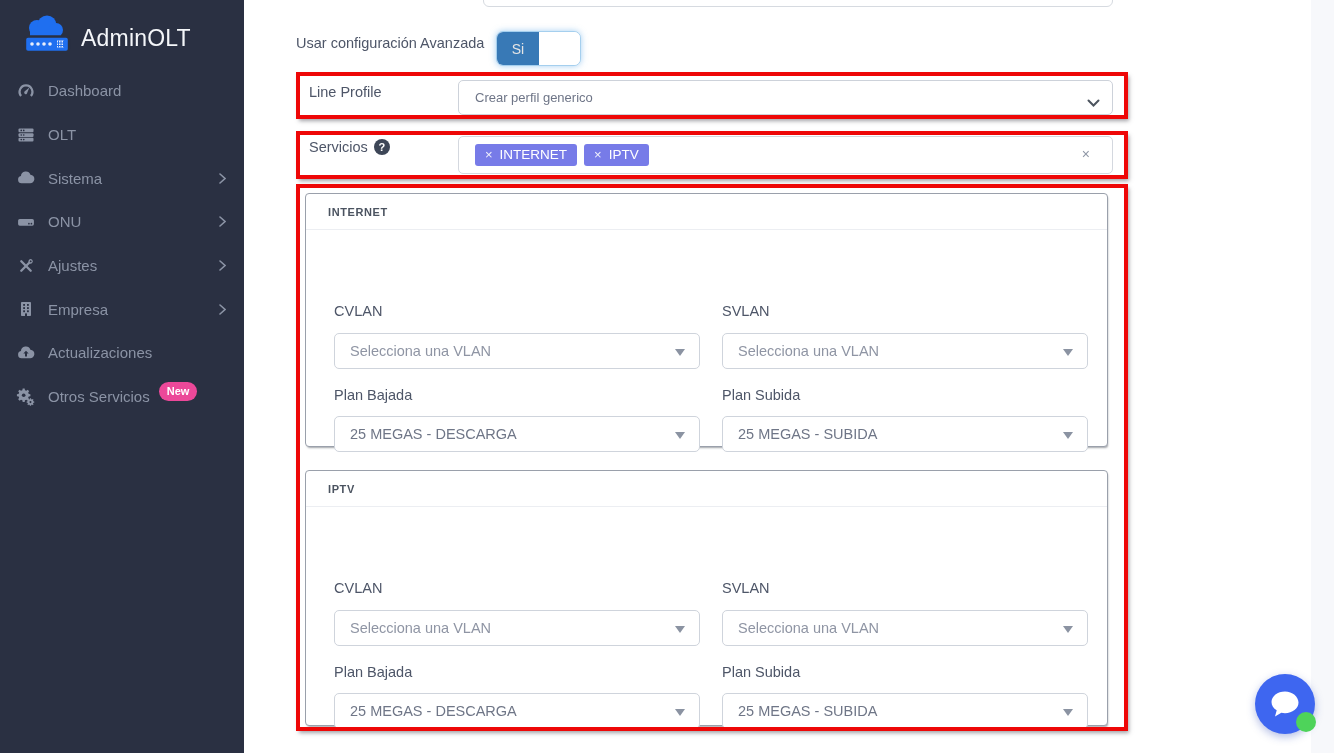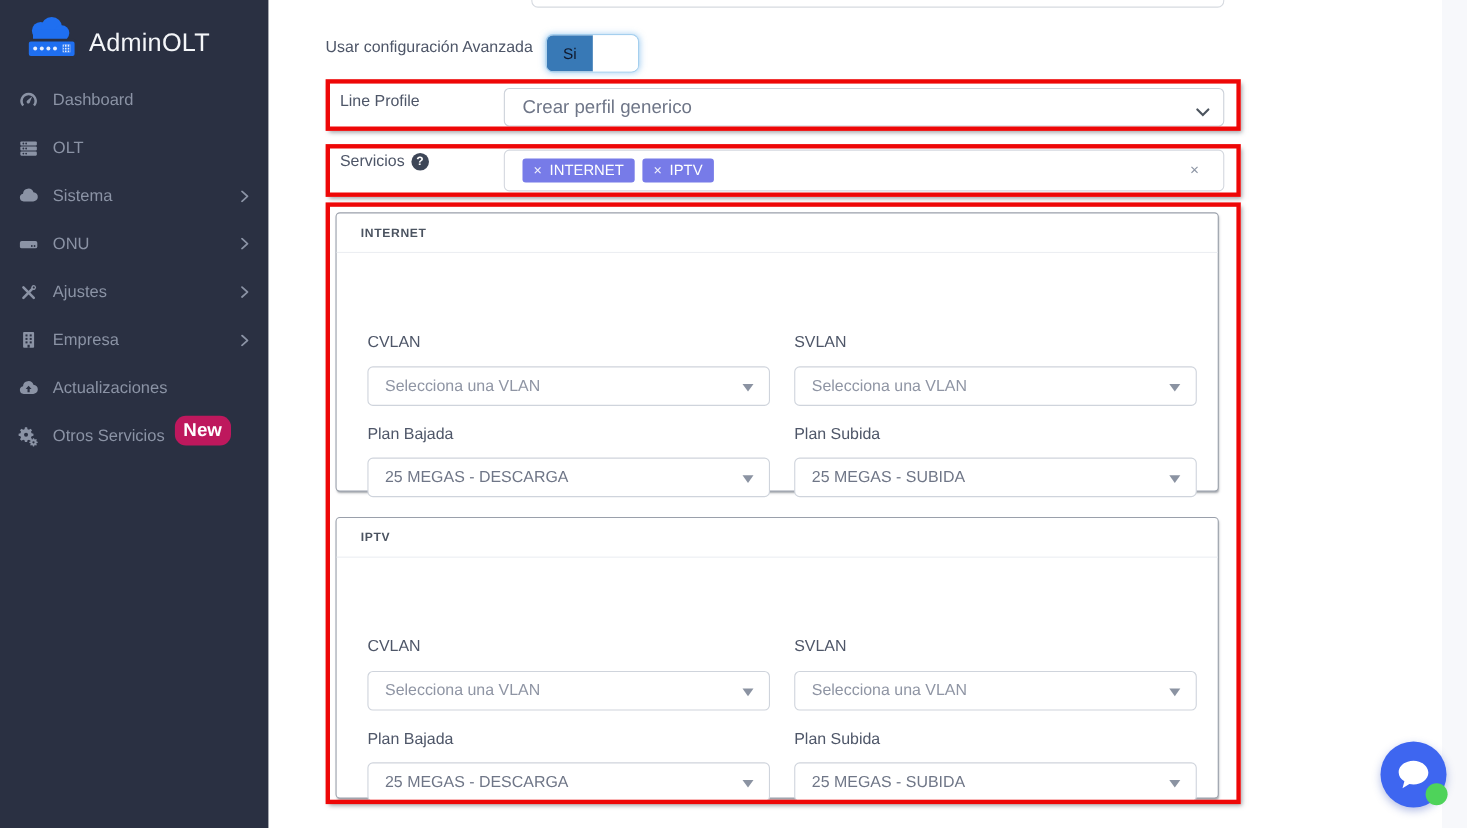--- a/index.html
+++ b/index.html
@@ -16,52 +16,52 @@
   .logo { position:absolute; left:0; top:0; width:244px; height:76px; display:flex; align-items:center; padding-left:20px; }
   .logo-text { color:#f4f6f9; font-size:23px; font-weight:normal; letter-spacing:.2px; margin-left:7px; }
 
   .menu { position:absolute; top:69px; left:0; width:244px; }
   .menu-item { height:43.7px; display:flex; align-items:center; padding:0 18px 0 15px; color:#8b93a5; font-size:15px; cursor:pointer; }
   .mi-icon { width:22px; height:22px; margin-right:11px; display:flex; align-items:center; justify-content:center; flex:0 0 22px; }
   .mi-icon svg { display:block; }
   .mi-label { white-space:nowrap; }
   .mi-spacer { flex:1; }
   .mi-chevron { display:flex; }
-  .badge-new { margin-left:9px; background:#be185d; color:#ffffff; font-size:17px; font-weight:bold;
+  .badge-new { margin-left:9px; background:#ec4899; color:#ffffff; font-size:11px; font-weight:bold;
                padding:3px 8px 4px; border-radius:10px; position:relative; top:-5px; }
 
   
   .main { position:absolute; left:244px; top:0; width:1067px; height:753px; background:#ffffff; z-index:2; }
 
   .top-partial-input { position:absolute; left:483px; top:-29px; width:630px; height:36px;
                        background:#fff; border:1px solid #d6dae0; border-radius:6px; z-index:3; }
 
   .adv-label { position:absolute; left:296px; top:35px; font-size:14.5px; color:#4e5668; z-index:3; }
   .toggle { position:absolute; left:496px; top:31px; width:85px; height:35px; background:#ffffff;
             border:1px solid #a5cfee; border-radius:7px; display:flex; overflow:hidden;
             box-shadow:0 0 6px rgba(90,165,230,.55); z-index:3; cursor:pointer; }
-  .toggle-on { width:42px; background:#3879b6; color:#0f172a; font-size:14px; display:flex; align-items:center; justify-content:center; }
+  .toggle-on { width:42px; background:#3879b6; color:#e5e5e5; font-size:14px; display:flex; align-items:center; justify-content:center; }
   .toggle-off { flex:1; background:#ffffff; }
 
   .red-box { position:absolute; border:4px solid #ee0707; box-shadow:2px 3px 4px -1px rgba(70,70,80,.5);
              z-index:10; pointer-events:none; }
   #red-box-1 { left:296px; top:72px;  width:832px; height:47px; }
   #red-box-2 { left:296px; top:131px; width:832px; height:48px; }
   #red-box-3 { left:296px; top:184px; width:832px; height:547px; }
 
   .row-label { position:absolute; font-size:14.5px; color:#4e5668; z-index:4; }
   #line-profile-label { left:309px; top:84px; }
   #services-label { left:309px; top:139px; display:flex; align-items:center;text-align:center; }
   .help-icon { display:inline-flex; align-items:center; justify-content:center; width:16px; height:16px;
                margin-left:6px; border-radius:50%; background:#3d4657; color:#fff; font-size:11px; font-weight:bold; cursor:pointer; }
 
   .select-shell { position:absolute; background:#fff; border:1px solid #cdd2da; border-radius:5px;
                   display:flex; align-items:center; z-index:4; cursor:pointer; }
   #line-profile-select { left:458px; top:80px; width:655px; height:35px; padding:0 34px 0 16px; }
-  #line-profile-select .sel-text { font-size:17px; color:#6e7587; }
+  #line-profile-select .sel-text { font-size:13px; color:#6e7587; }
   .native-caret { position:absolute; right:12px; top:13px; }
 
   #services-multiselect { left:458px; top:136px; width:655px; height:38px; padding:0 40px 0 16px; border-color:#d4d8df; }
   .tag { display:inline-flex; align-items:center; background:#777be8; color:#ffffff; font-size:13.5px;
          border-radius:3px; padding:3px 10px 4px; margin-right:7px; cursor:pointer; }
   .tag-x { margin-right:7px; color:rgba(255,255,255,.9); font-size:13px; cursor:pointer; }
   .clear-x { position:absolute; right:22px; top:9px; color:#8e96a5; font-size:14px; cursor:pointer; }
 
   
   .panel { position:absolute; left:305px; width:803px; background:#fff; border:1px solid #9aa0ab;

